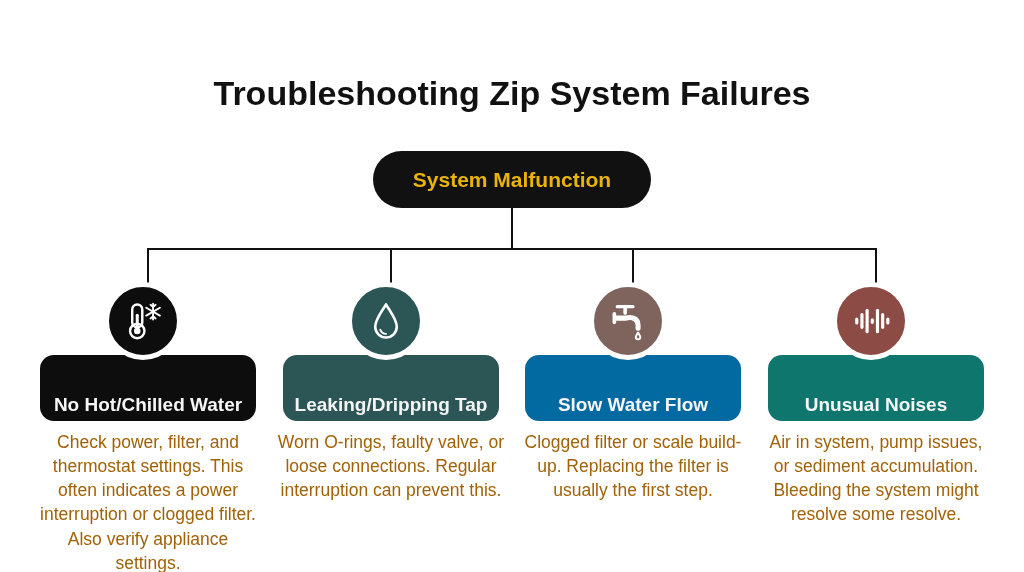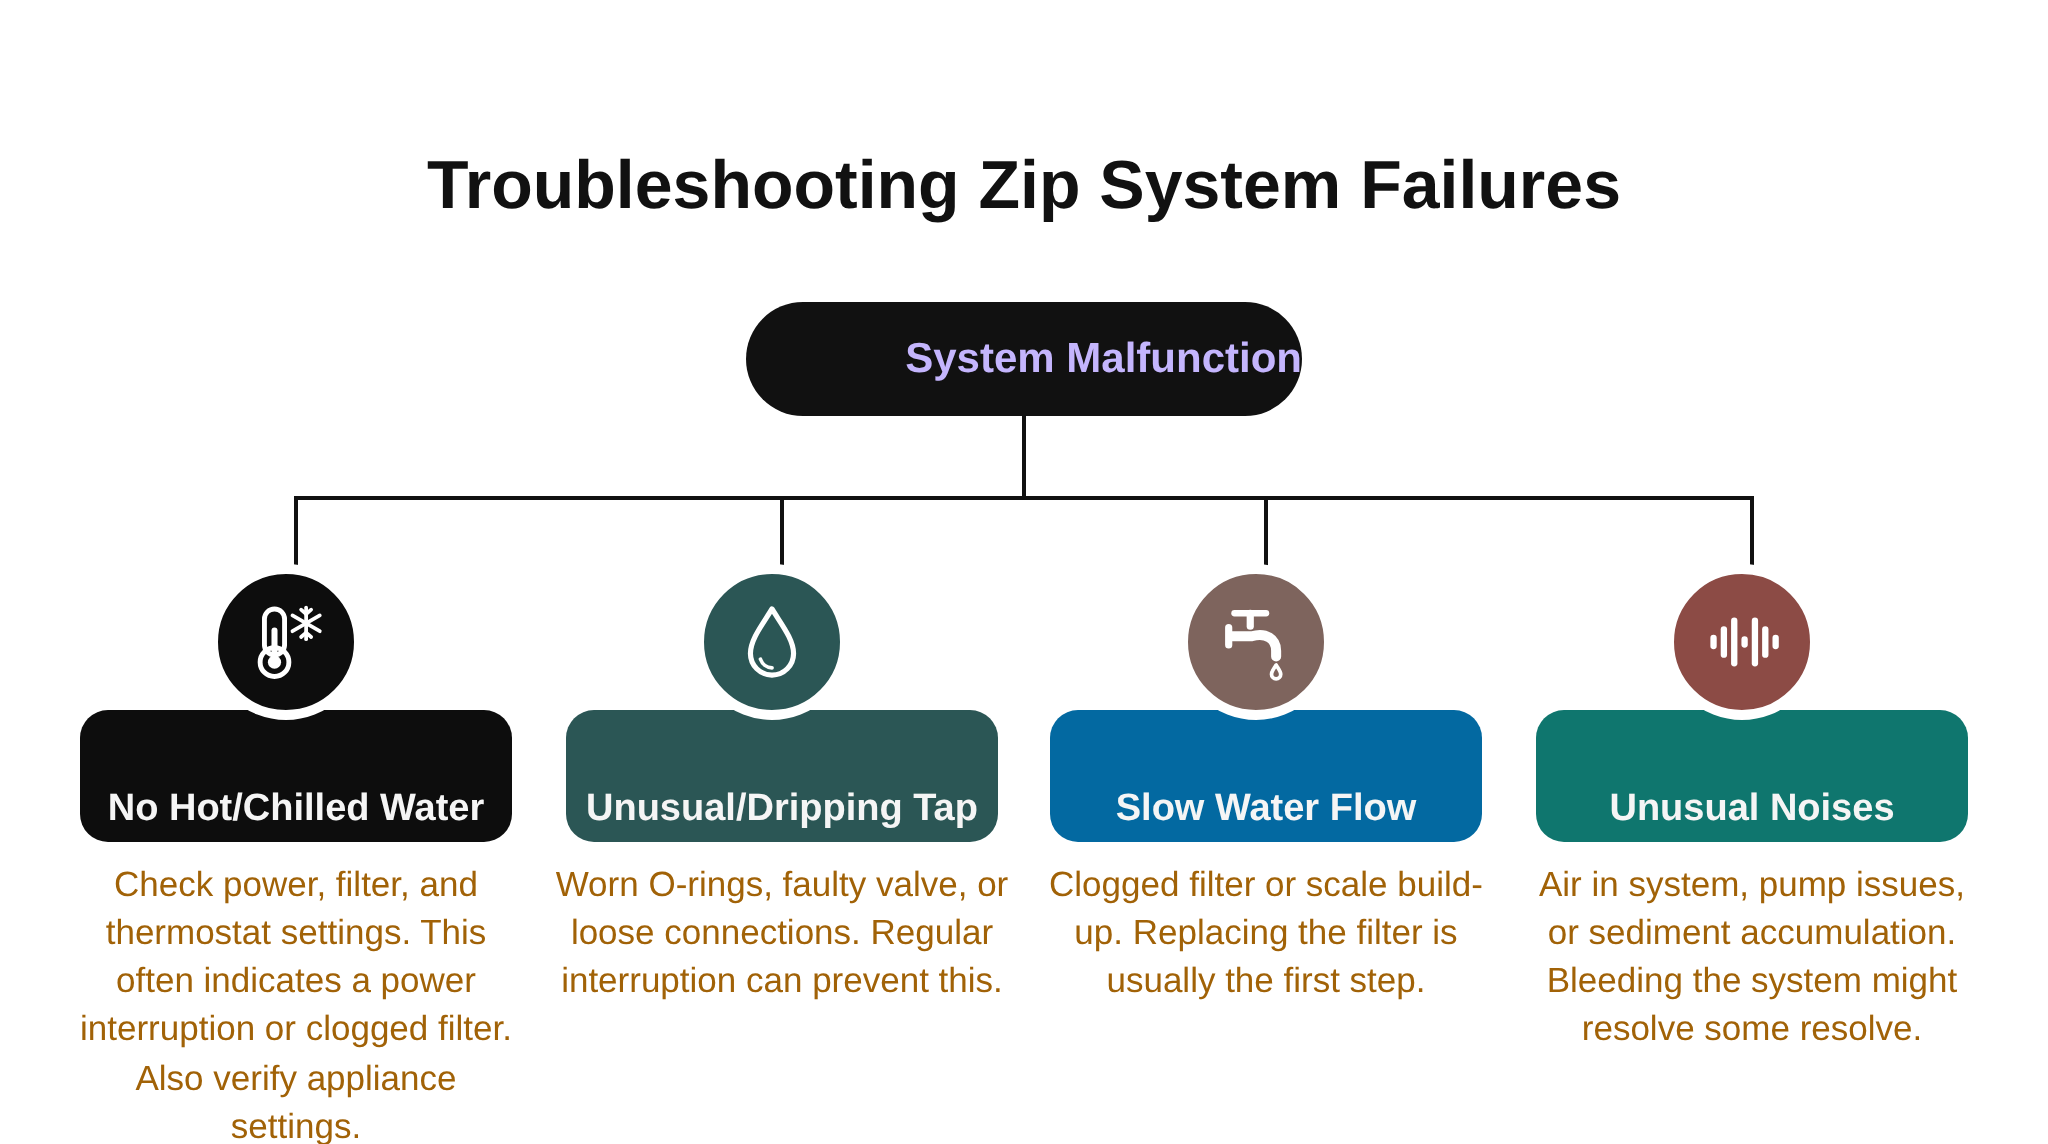--- a/index.html
+++ b/index.html
@@ -20,22 +20,22 @@
     text-align: center;
     font-size: 34px; font-weight: bold; color: #111111;
     letter-spacing: 0px;
   }
   .root-node {
     position: absolute;
     left: 373px; top: 103px;
     width: 278px; height: 57px;
     background: #111111;
     border-radius: 29px;
-    display: flex; align-items: center; justify-content: flex-end;
-    color: #c4b5fd; font-size: 21px; font-weight: bold;
+    display: flex; align-items: center; justify-content: center;
+    color: #eab308; font-size: 21px; font-weight: bold;
   }
   .line { position: absolute; background: #111111; }
   .branch { position: absolute; width: 216px; top: 200px; }
   .branch-circle {
     position: absolute;
     top: 34px; left: 64px;
     width: 78px; height: 78px;
     border-radius: 50%;
     border: 5px solid #ffffff;
     display: flex; align-items: center; justify-content: center;
@@ -116,21 +116,21 @@
     <div class="branch-drop"></div>
     <div class="branch-circle" style="background-color: rgb(43, 86, 85);">
       <svg class="icon-svg" width="46" height="46" viewBox="0 0 64 64">
         <g fill="none" stroke="#ffffff" stroke-linecap="round" stroke-linejoin="round">
           <path stroke-width="3.6" d="M32 9 C38 19 47 30 47 40 C47 48.3 40.3 55 32 55 C23.7 55 17 48.3 17 40 C17 30 26 19 32 9 Z"></path>
           <path stroke-width="2.6" d="M24 44 a 9 9 0 0 0 8 6"></path>
         </g>
       </svg>
     </div>
     <div class="branch-box" style="background-color: rgb(43, 86, 85);">
-      <span>Unusual/Dripping Tap</span>
+      <span>Leaking/Dripping Tap</span>
     </div>
     <div class="branch-desc">Worn O-rings, faulty valve, or loose connections. Regular interruption can prevent this.</div>
   </div>
 
   <div class="branch" style="left:525px;">
     <div class="branch-drop"></div>
     <div class="branch-circle" style="background-color: rgb(126, 100, 93);">
       <svg class="icon-svg" width="46" height="46" viewBox="0 0 64 64">
         <g fill="none" stroke="#ffffff" stroke-linecap="round" stroke-linejoin="round">
           <line x1="17" y1="12" x2="39" y2="12" stroke-width="4.4"></line>

